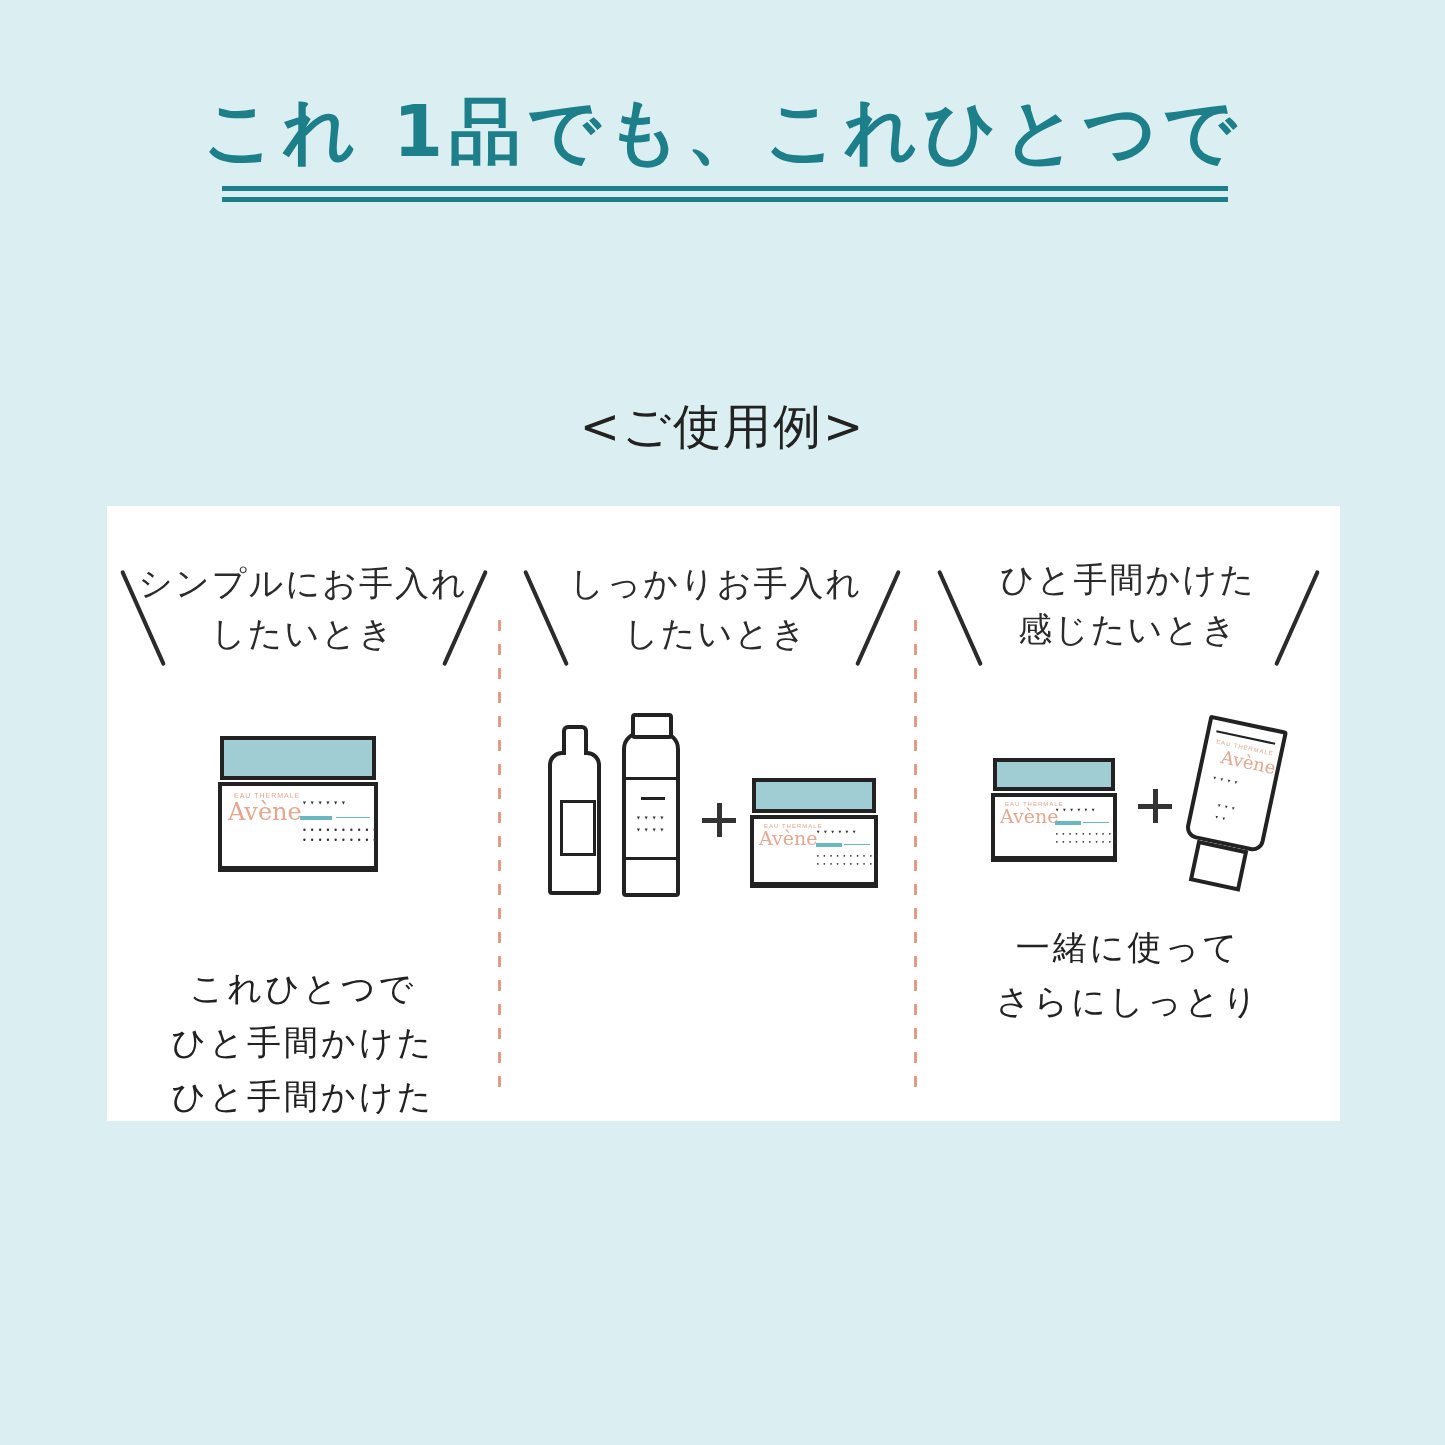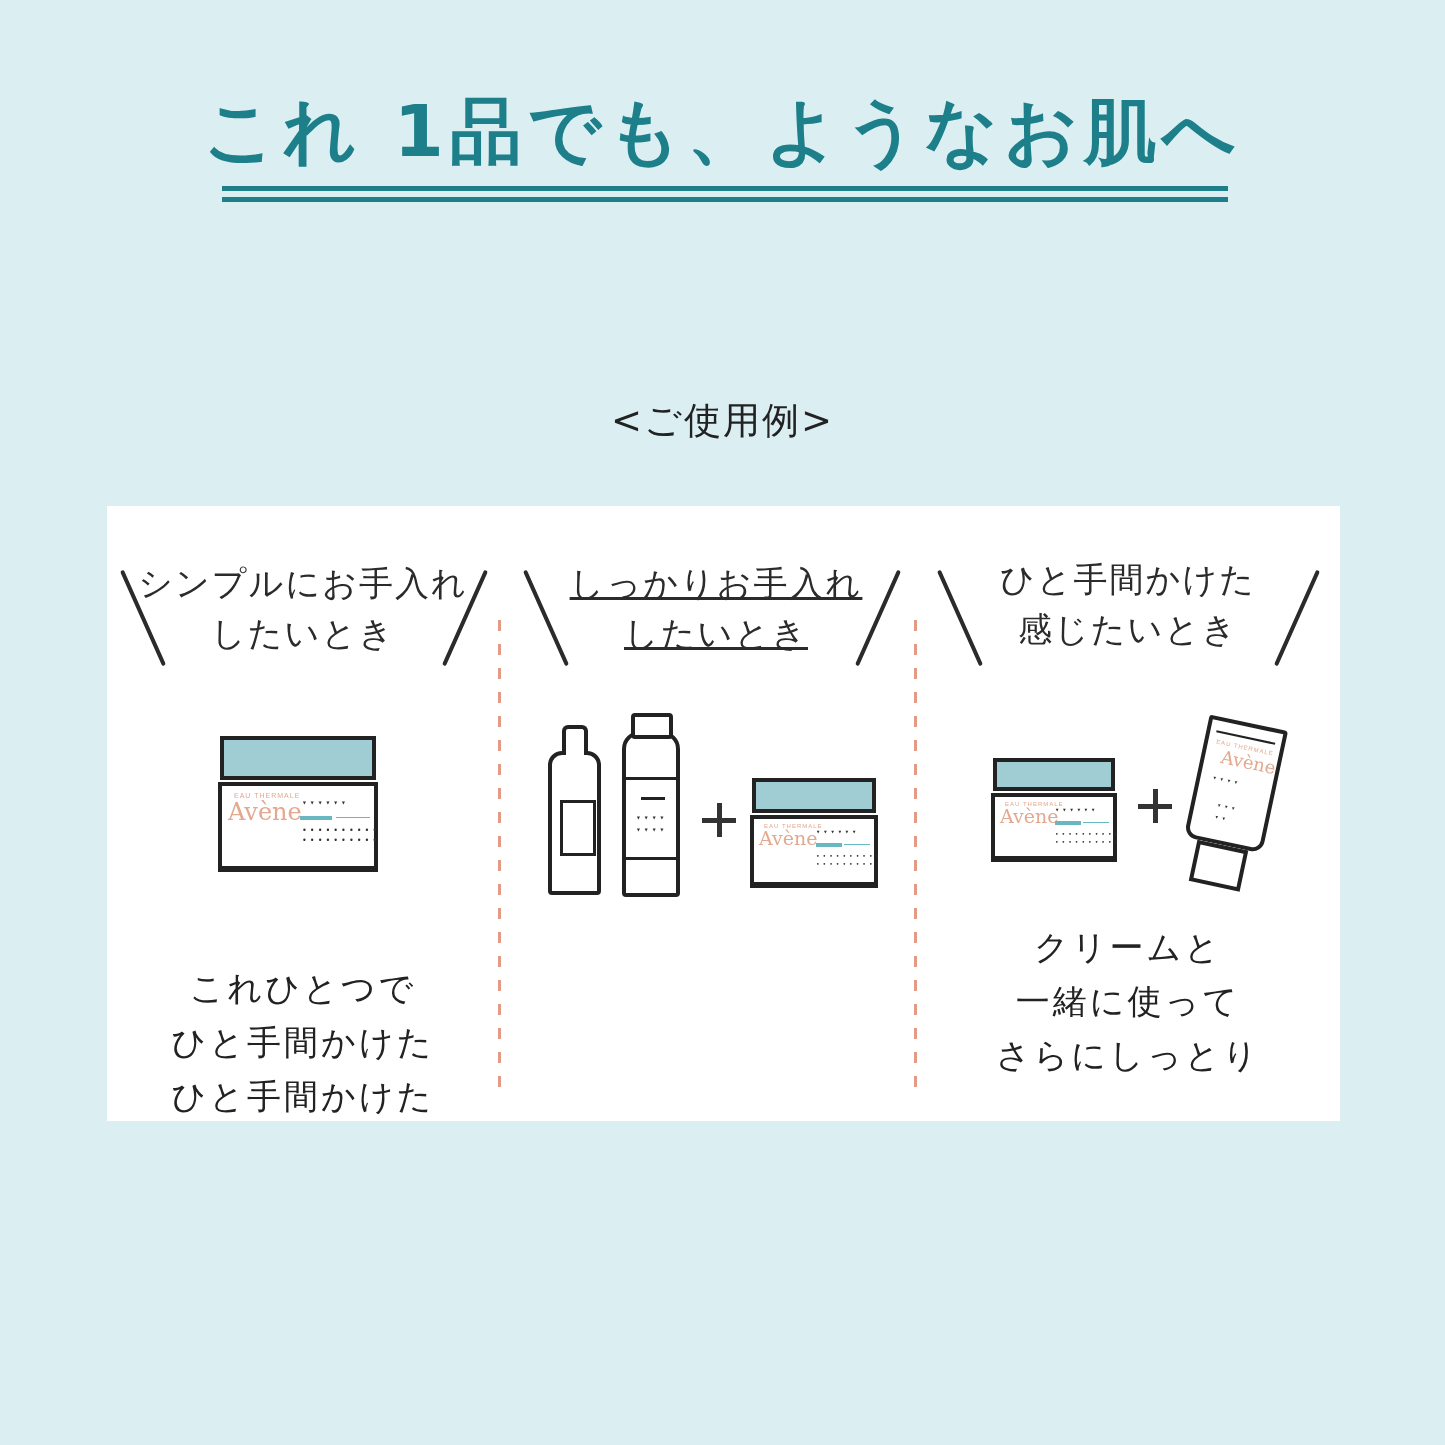--- a/index.html
+++ b/index.html
@@ -12,21 +12,21 @@
   .headline {
     position:absolute; left:0; right:0; top:95px; text-align:center;
     font-size:72px; font-weight:bold; color:#1c7f89; letter-spacing:6px;
     line-height:1;
   }
   .rule { position:absolute; left:222px; width:1006px; height:5px; background:#1c7f89; }
   .rule.r1 { top:186px; }
   .rule.r2 { top:197px; }
   .subtitle {
     position:absolute; left:0; right:0; top:402px; text-align:center;
-    font-size:37px; color:#222; letter-spacing:2px; line-height:1;
+    font-size:48px; color:#222; letter-spacing:2px; line-height:1;
   }
   .panel {
     position:absolute; left:107px; top:506px; width:1233px; height:615px;
     background:#ffffff;
   }
   .divider {
     position:absolute; top:114px; height:480px; width:3px;
     background:repeating-linear-gradient(to bottom, #e39a87 0, #e39a87 11px, transparent 11px, transparent 24px);
   }
   .col { position:absolute; top:0; width:392px; height:565px; }
@@ -56,21 +56,21 @@
   .dots { position:absolute; font-size:8px; letter-spacing:3px; color:#333; line-height:10px; font-family:"DejaVu Sans Mono", monospace; }
   .plus { position:absolute; width:34px; height:34px; }
   .plus::before, .plus::after { content:""; position:absolute; background:#333; }
   .plus::before { left:15px; top:0; width:5px; height:34px; }
   .plus::after { top:15px; left:0; height:5px; width:34px; }
   .bottle { position:absolute; border:4px solid #222; box-sizing:border-box; background:#fff; }
 </style>
 </head>
 <body>
 
-<div class="headline">これ 1品でも、ようなお肌へ</div>
+<div class="headline">これ 1品でも、これひとつで</div>
 <div class="rule r1"></div>
 <div class="rule r2"></div>
 
 <div class="subtitle">&lt;ご使用例&gt;</div>
 
 <div class="panel">
 
   <div class="col c1">
     <div class="slash left" style="left:34px;"></div>
     <div class="slash right" style="left:356px;"></div>
@@ -97,21 +97,21 @@
       <div>ひと手間かけた</div>
       <div>ひと手間かけた</div>
     </div>
   </div>
 
   <div class="divider" style="left:391px;"></div>
 
   <div class="col c2">
     <div class="slash left" style="left:44px;"></div>
     <div class="slash right" style="left:376px;"></div>
-    <div class="heading" style="left:20px; right:-20px;text-decoration:underline;">
+    <div class="heading" style="left:20px; right:-20px;">
       <div>しっかりお手入れ</div>
       <div>したいとき</div>
     </div>
     <div class="illus">
 
       <div class="bottle" style="left:48px; top:50px; width:53px; height:144px; border-radius:14px 14px 4px 4px;">
         <div style="position:absolute; left:10px; top:-30px; width:26px; height:30px; border:4px solid #222; border-bottom:none; border-radius:6px 6px 0 0; box-sizing:border-box; background:#fff;"></div>
         <div style="position:absolute; left:8px; top:45px; width:30px; height:50px; border:3px solid #222;"></div>
       </div>
 
@@ -169,19 +169,18 @@
           <div class="brand-small" style="left:8px; top:18px; font-size:6px;">EAU THERMALE</div>
           <div class="brand" style="left:16px; top:26px; font-size:18px;">Avène</div>
           <div class="dots" style="left:12px; top:52px; font-size:7px;">▾▾▾▾</div>
           <div class="dots" style="left:22px; top:78px; font-size:7px;">▾▾▾</div>
           <div class="dots" style="left:22px; top:90px; font-size:7px;">▾▾</div>
         </div>
         <div style="position:absolute; left:14px; top:125px; width:52px; height:42px; border:4px solid #222; box-sizing:border-box; background:#fff;"></div>
       </div>
     </div>
     <div class="caption" style="top:414px;">
-      <div>クリームと</div>
       <div>一緒に使って</div>
       <div>さらにしっとり</div>
     </div>
   </div>
 
 </div>
 
 </body></html>

